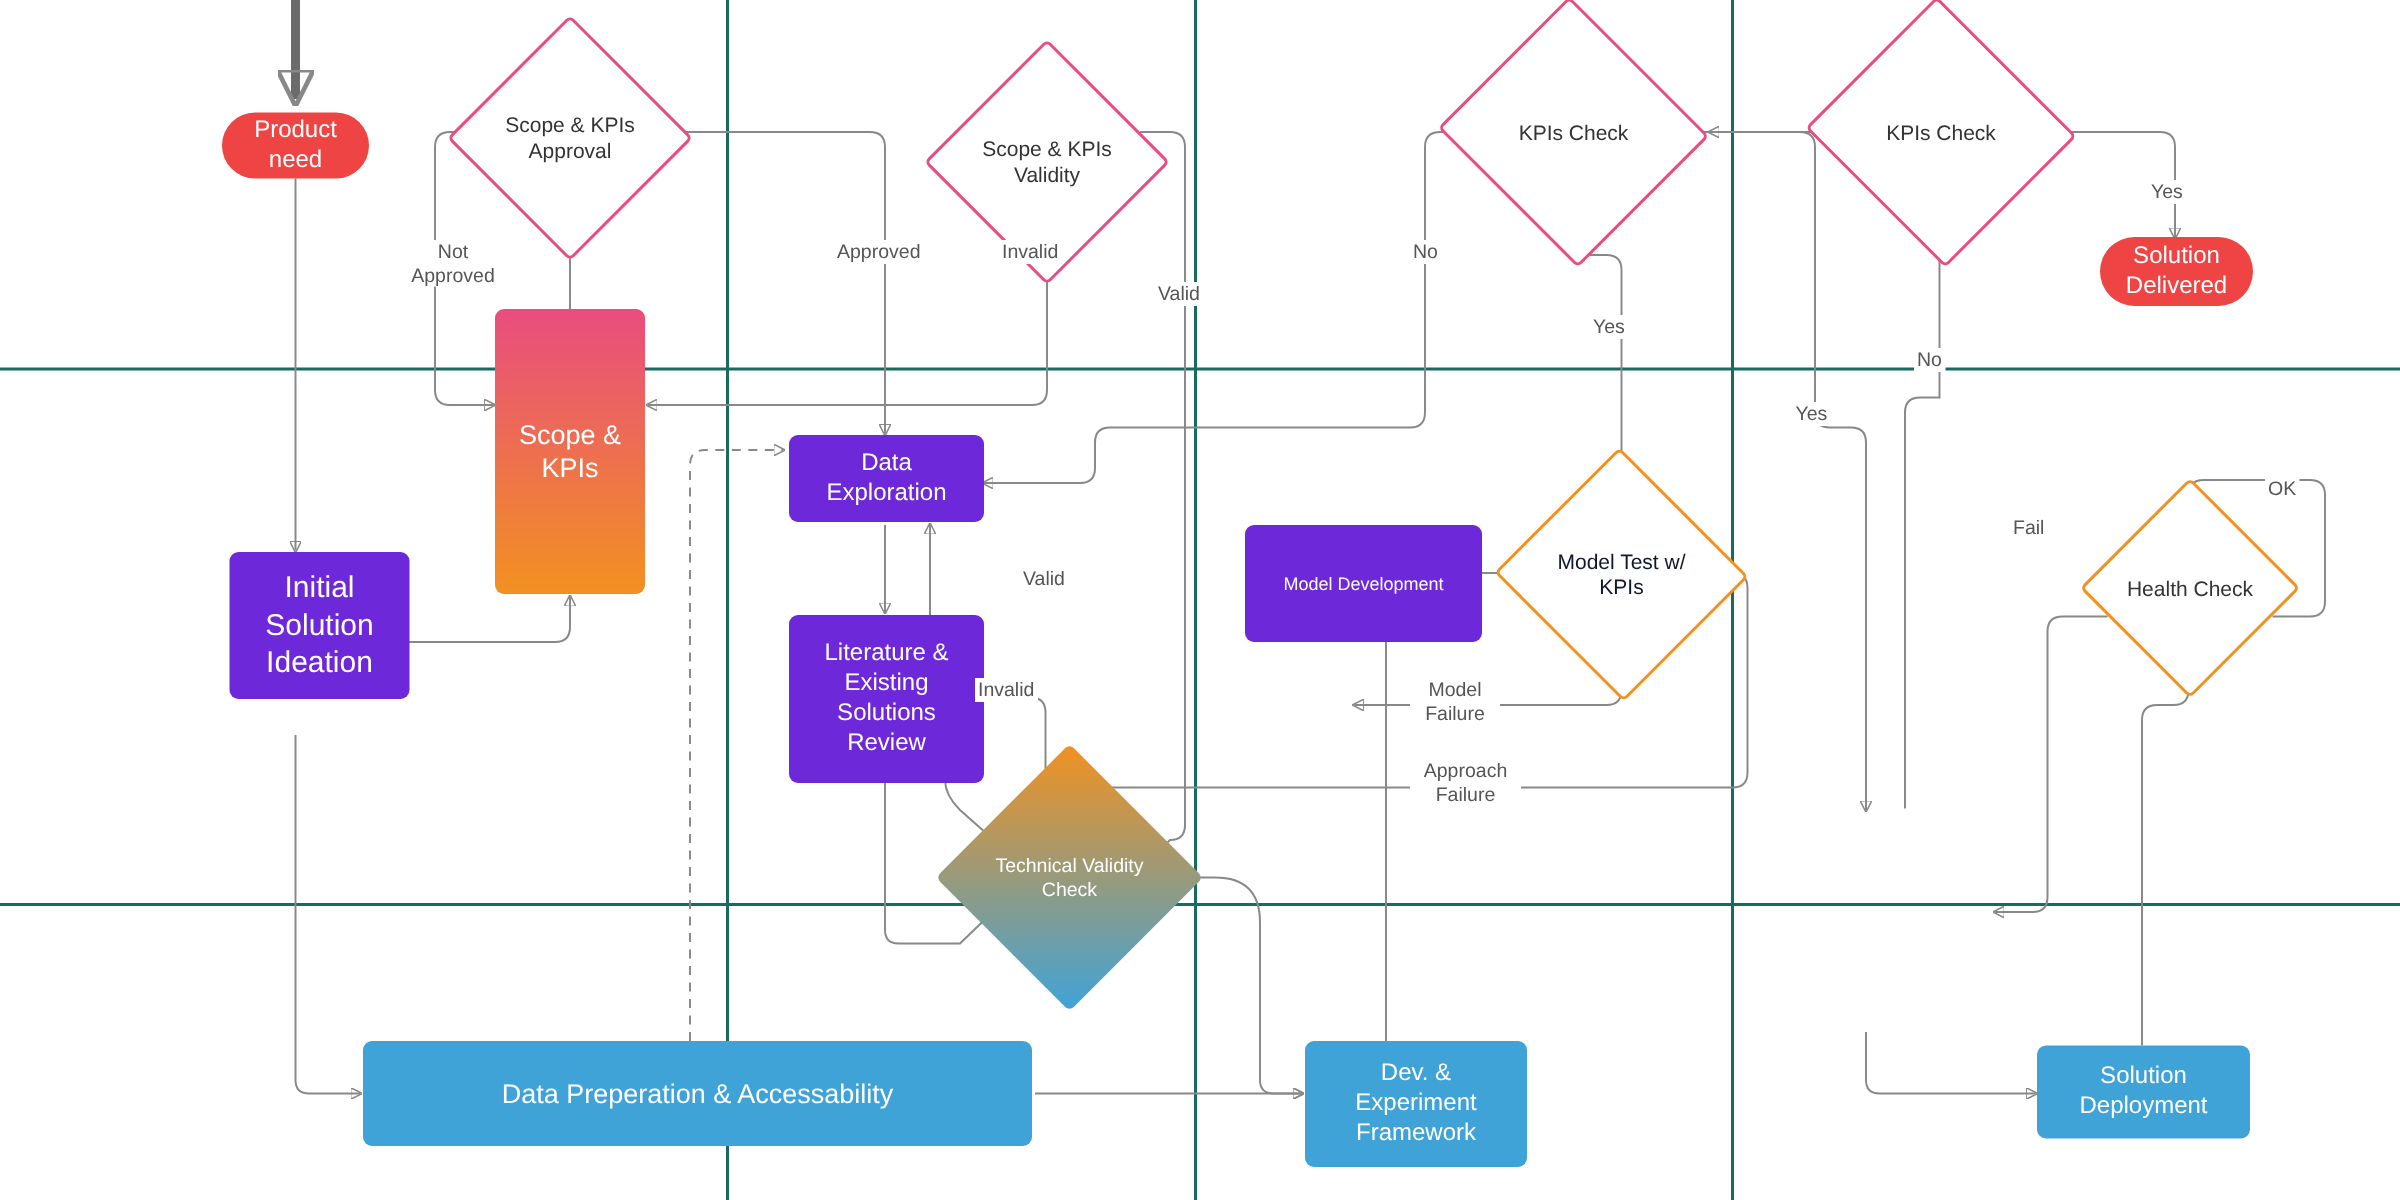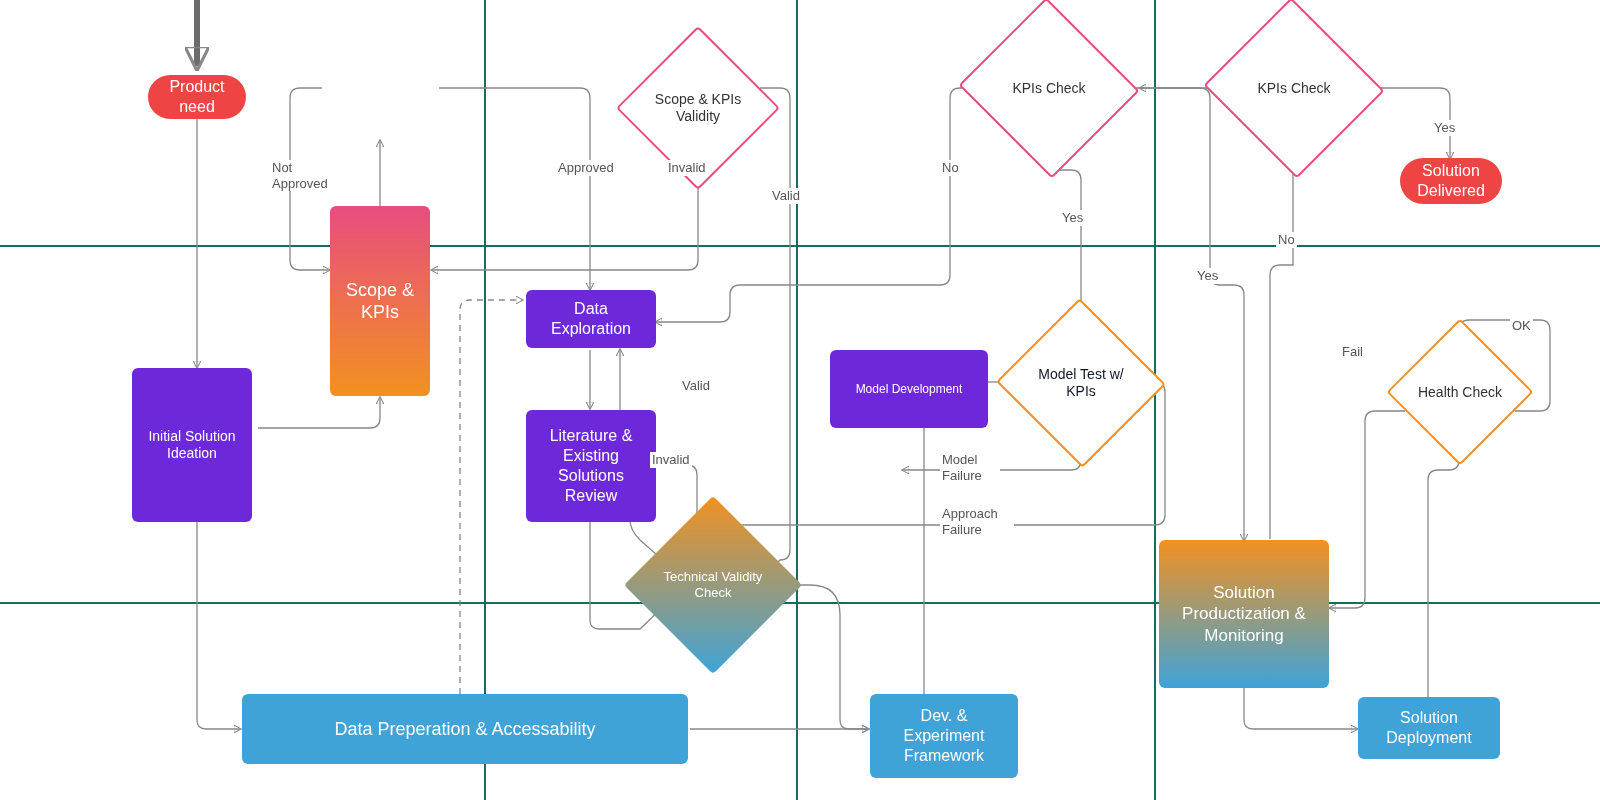--- a/index.html
+++ b/index.html
@@ -14,21 +14,21 @@
   .grad-po{background:linear-gradient(180deg,#e84d7f 0%,#f29120 100%)}
   .grad-ob{background:linear-gradient(180deg,#f29120 0%,#3fa3d8 100%)}
   .terminator{border-radius:24px}
   .diamond{background:transparent;border:none;color:inherit}
   .diamond .d-shape{position:absolute;inset:0;transform:rotate(45deg);box-sizing:border-box;border-radius:4px}
   .diamond .d-text{position:relative;z-index:1;font-size:14px;line-height:1.2}
   .d-pink{border:2px solid #e84d7f;background:#fff}
   .d-or{border:2px solid #f29120;background:#fff}
   .d-grad{background:linear-gradient(135deg,#f29120 0%,#3fa3d8 100%);border:none}
   .d-grad+.d-text{color:#fff}
-  .lbl{position:absolute;font-size:13px;color:#555;background:#fff;text-align:left;line-height:1.2;padding:0 2px}
+  .lbl{position:absolute;font-size:13px;color:#555;background:#fff;text-align:center;line-height:1.2;padding:0 2px}
   svg.edges{position:absolute;top:0;left:0;width:1600px;height:800px;pointer-events:none}
   svg.edges path,svg.edges line{stroke:#888;stroke-width:1.3;fill:none}
   svg.edges .thick{stroke:#6b6b6b;stroke-width:6}
   svg.edges .dash{stroke-dasharray:6 5}
 </style>
 </head>
 <body>
 
 <div class="canvas">
 
@@ -105,41 +105,45 @@
 
     <path d="M760 88 L780 88 Q790 88 790 98 L790 550 Q790 560 780 560 L768 572" marker-end="url(#ah)"></path>
 
     <path d="M698 146 L698 260 Q698 270 688 270 L432 270" marker-end="url(#ah)"></path>
   </svg>
 
   <div class="node pink terminator" style="left:148px;top:75px;width:98px;height:44px">
       <span>Product need</span>
     </div>
 
+  <div class="node diamond" style="left:322px;top:34px;width:116px;height:116px;color:#333">
+    <div class="d-shape d-pink"></div>
+      <span class="d-text">Scope &amp; KPIs Approval</span>
+  </div>
   <div class="node diamond" style="left:640px;top:50px;width:116px;height:116px;color:#333">
     <div class="d-shape d-pink"></div>
       <span class="d-text">Scope &amp; KPIs Validity</span>
   </div>
   <div class="node diamond" style="left:983px;top:26px;width:132px;height:124px;color:#333">
     <div class="d-shape d-pink"></div>
       <span class="d-text">KPIs Check</span>
   </div>
   <div class="node diamond" style="left:1228px;top:26px;width:132px;height:124px;color:#333">
     <div class="d-shape d-pink"></div>
       <span class="d-text">KPIs Check</span>
   </div>
   <div class="node pink terminator" style="left:1400px;top:158px;width:102px;height:46px">
       <span>Solution Delivered</span>
     </div>
 
   <div class="node grad-po" style="left:330px;top:206px;width:100px;height:190px;font-size:18px">
       <span>Scope &amp; KPIs</span>
     </div>
 
-  <div class="node orange" style="left:132px;top:368px;width:120px;height:154px;font-size:14px">
+  <div class="node orange" style="left:153px;top:368px;width:120px;height:98px;font-size:20px">
       <span>Initial Solution Ideation</span>
     </div>
 
   <div class="node orange" style="left:526px;top:290px;width:130px;height:58px">
       <span>Data Exploration</span>
     </div>
   <div class="node orange" style="left:526px;top:410px;width:130px;height:112px">
       <span>Literature &amp; Existing Solutions Review</span>
     </div>
 
@@ -160,23 +164,20 @@
     <div class="d-shape d-grad"></div>
       <span class="d-text" style="color:#fff;font-size:13px">Technical Validity Check</span>
   </div>
 
   <div class="node blue" style="left:870px;top:694px;width:148px;height:84px">
       <span>Dev. &amp; Experiment Framework</span>
     </div>
   <div class="node blue" style="left:242px;top:694px;width:446px;height:70px;font-size:18px">
       <span>Data Preperation &amp; Accessability</span>
     </div>
-  <div class="node grad-ob" style="left:1159px;top:540px;width:170px;height:148px;font-size:17px">
-      <span>Solution Productization &amp; Monitoring</span>
-    </div>
   <div class="node blue" style="left:1358px;top:697px;width:142px;height:62px">
       <span>Solution Deployment</span>
     </div>
 
   <div class="lbl" style="left:270px;top:160px;width:60px">Not Approved</div>
   <div class="lbl" style="left:556px;top:160px">Approved</div>
   <div class="lbl" style="left:666px;top:160px">Invalid</div>
   <div class="lbl" style="left:770px;top:188px">Valid</div>
   <div class="lbl" style="left:680px;top:378px">Valid</div>
   <div class="lbl" style="left:650px;top:452px">Invalid</div>

